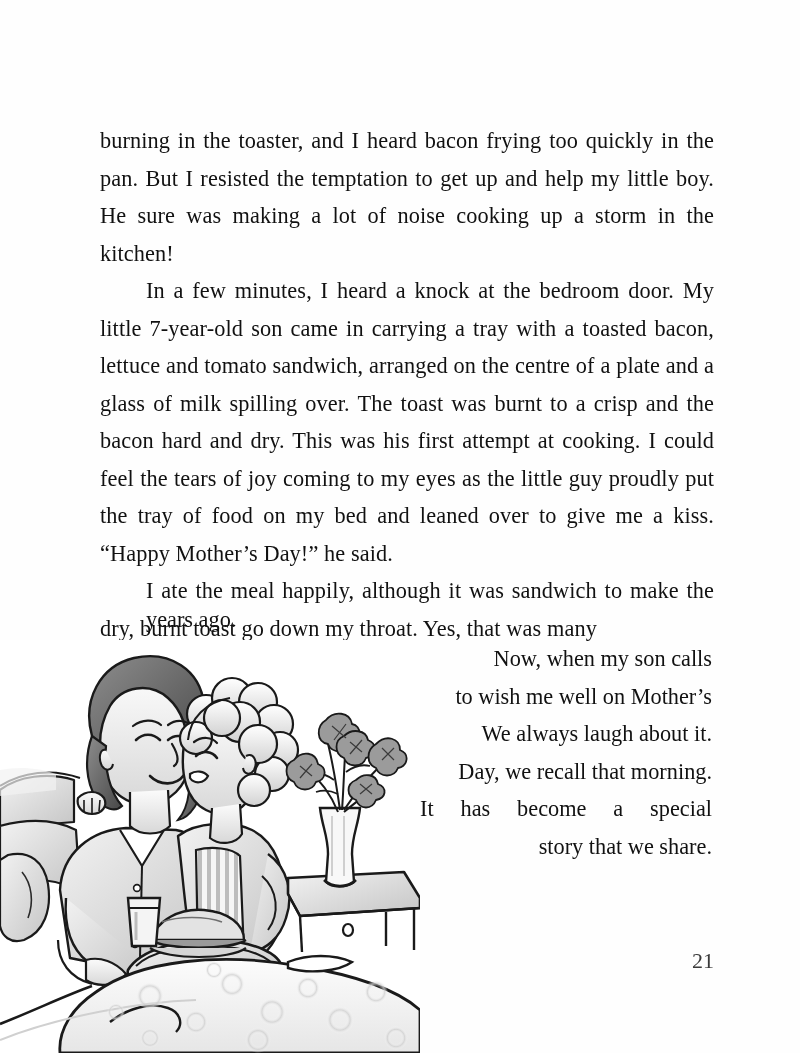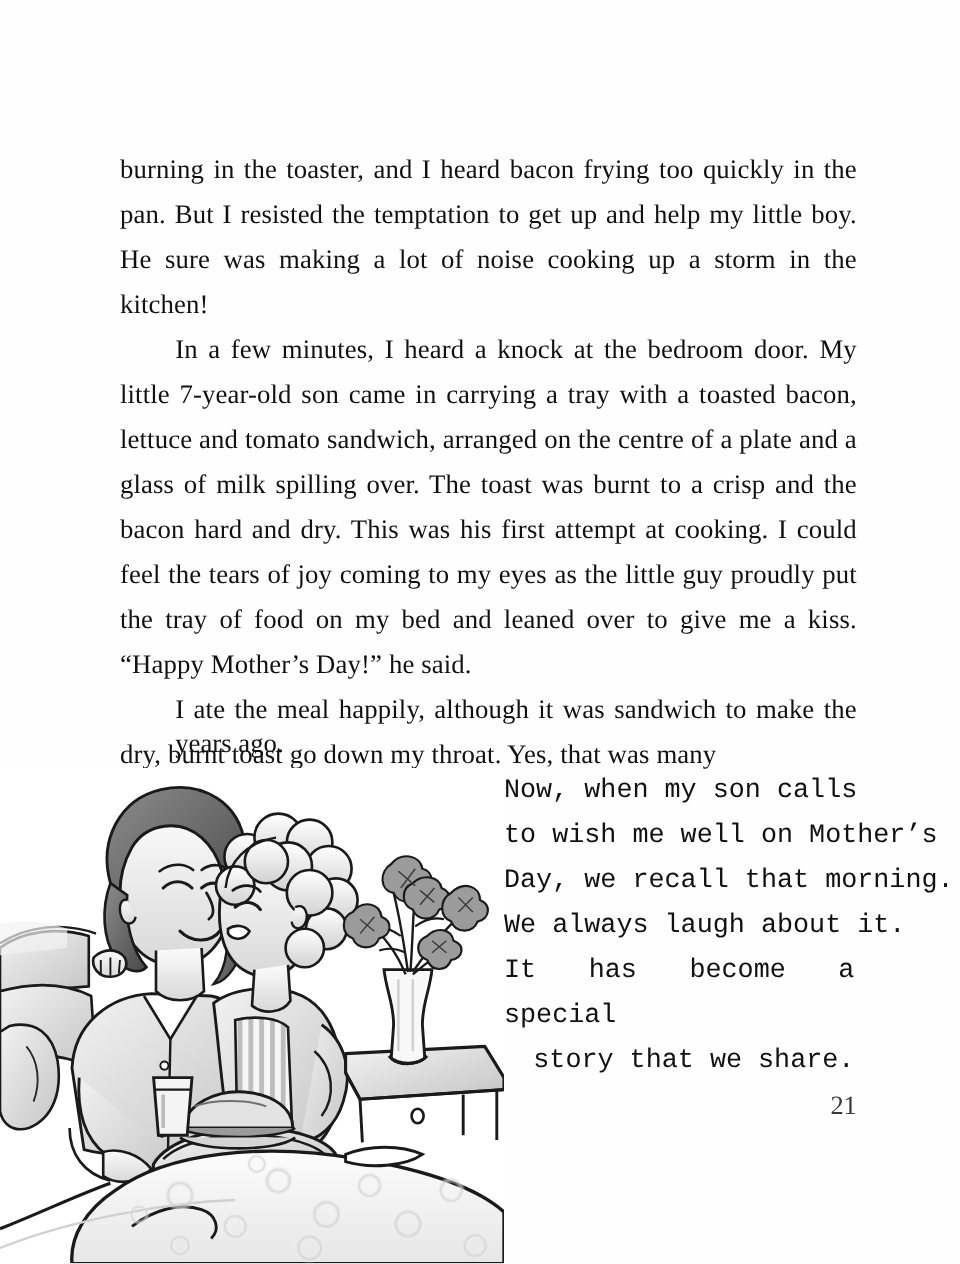--- a/index.html
+++ b/index.html
@@ -51,33 +51,33 @@
   
   .closing-col {
     position: absolute;
     right: 88px;
     top: 640px;
     width: 292px;
     font-size: 22.3px;
     line-height: 37.5px;
     text-align: right;
   }
-  .closing-col .line { display: block; white-space: nowrap; font-family: Liberation Mono, monospace; }
+  .closing-col .line { display: block; white-space: nowrap; }
   .closing-col .line.spread {
     text-align: justify;
     text-align-last: justify;
     white-space: normal;
   }
   .closing-col .line.center { }
 
   
   .folio {
     position: absolute;
     right: 86px;
-    top: 908px;
+    top: 948px;
     font-size: 22px;
     color: #3a3a3a;
   }
 
   
   .watermark {
     position: absolute;
     left: 22px;
     top: 1027px;
     font-family: "Liberation Sans", sans-serif;
@@ -105,22 +105,22 @@
     <p class="para">burning in the toaster, and I heard bacon frying too quickly in the pan. But I resisted the temptation to get up and help my little boy. He sure was making a lot of noise cooking up a storm in the kitchen!</p>
     <p class="para indent">In a few minutes, I heard a knock at the bedroom door. My little 7-year-old son came in carrying a tray with a toasted bacon, lettuce and tomato sandwich, arranged on the centre of a plate and a glass of milk spilling over. The toast was burnt to a crisp and the bacon hard and dry. This was his first attempt at cooking. I could feel the tears of joy coming to my eyes as the little guy proudly put the tray of food on my bed and leaned over to give me a kiss. “Happy Mother’s Day!” he said.</p>
     <p class="para indent">I ate the meal happily, although it was sandwich to make the dry, burnt toast go down my throat. Yes, that was many</p>
   </div>
 
   <div class="para-tail">years ago.</div>
 
   <div class="closing-col">
     <span class="line">Now, when my son calls</span>
     <span class="line">to wish me well on Mother’s</span>
+    <span class="line">We always laugh about it.</span>
     <span class="line">Day, we recall that morning.</span>
-    <span class="line">We always laugh about it.</span>
     <span class="line spread">It has become a special</span>
     <span class="line center">story that we share.</span>
   </div>
 
   <div class="folio">21</div>
 
   <div class="watermark">book-reader.cn</div>
 
   <div class="illus">
     <svg viewBox="0 0 420 413" xmlns="http://www.w3.org/2000/svg">

